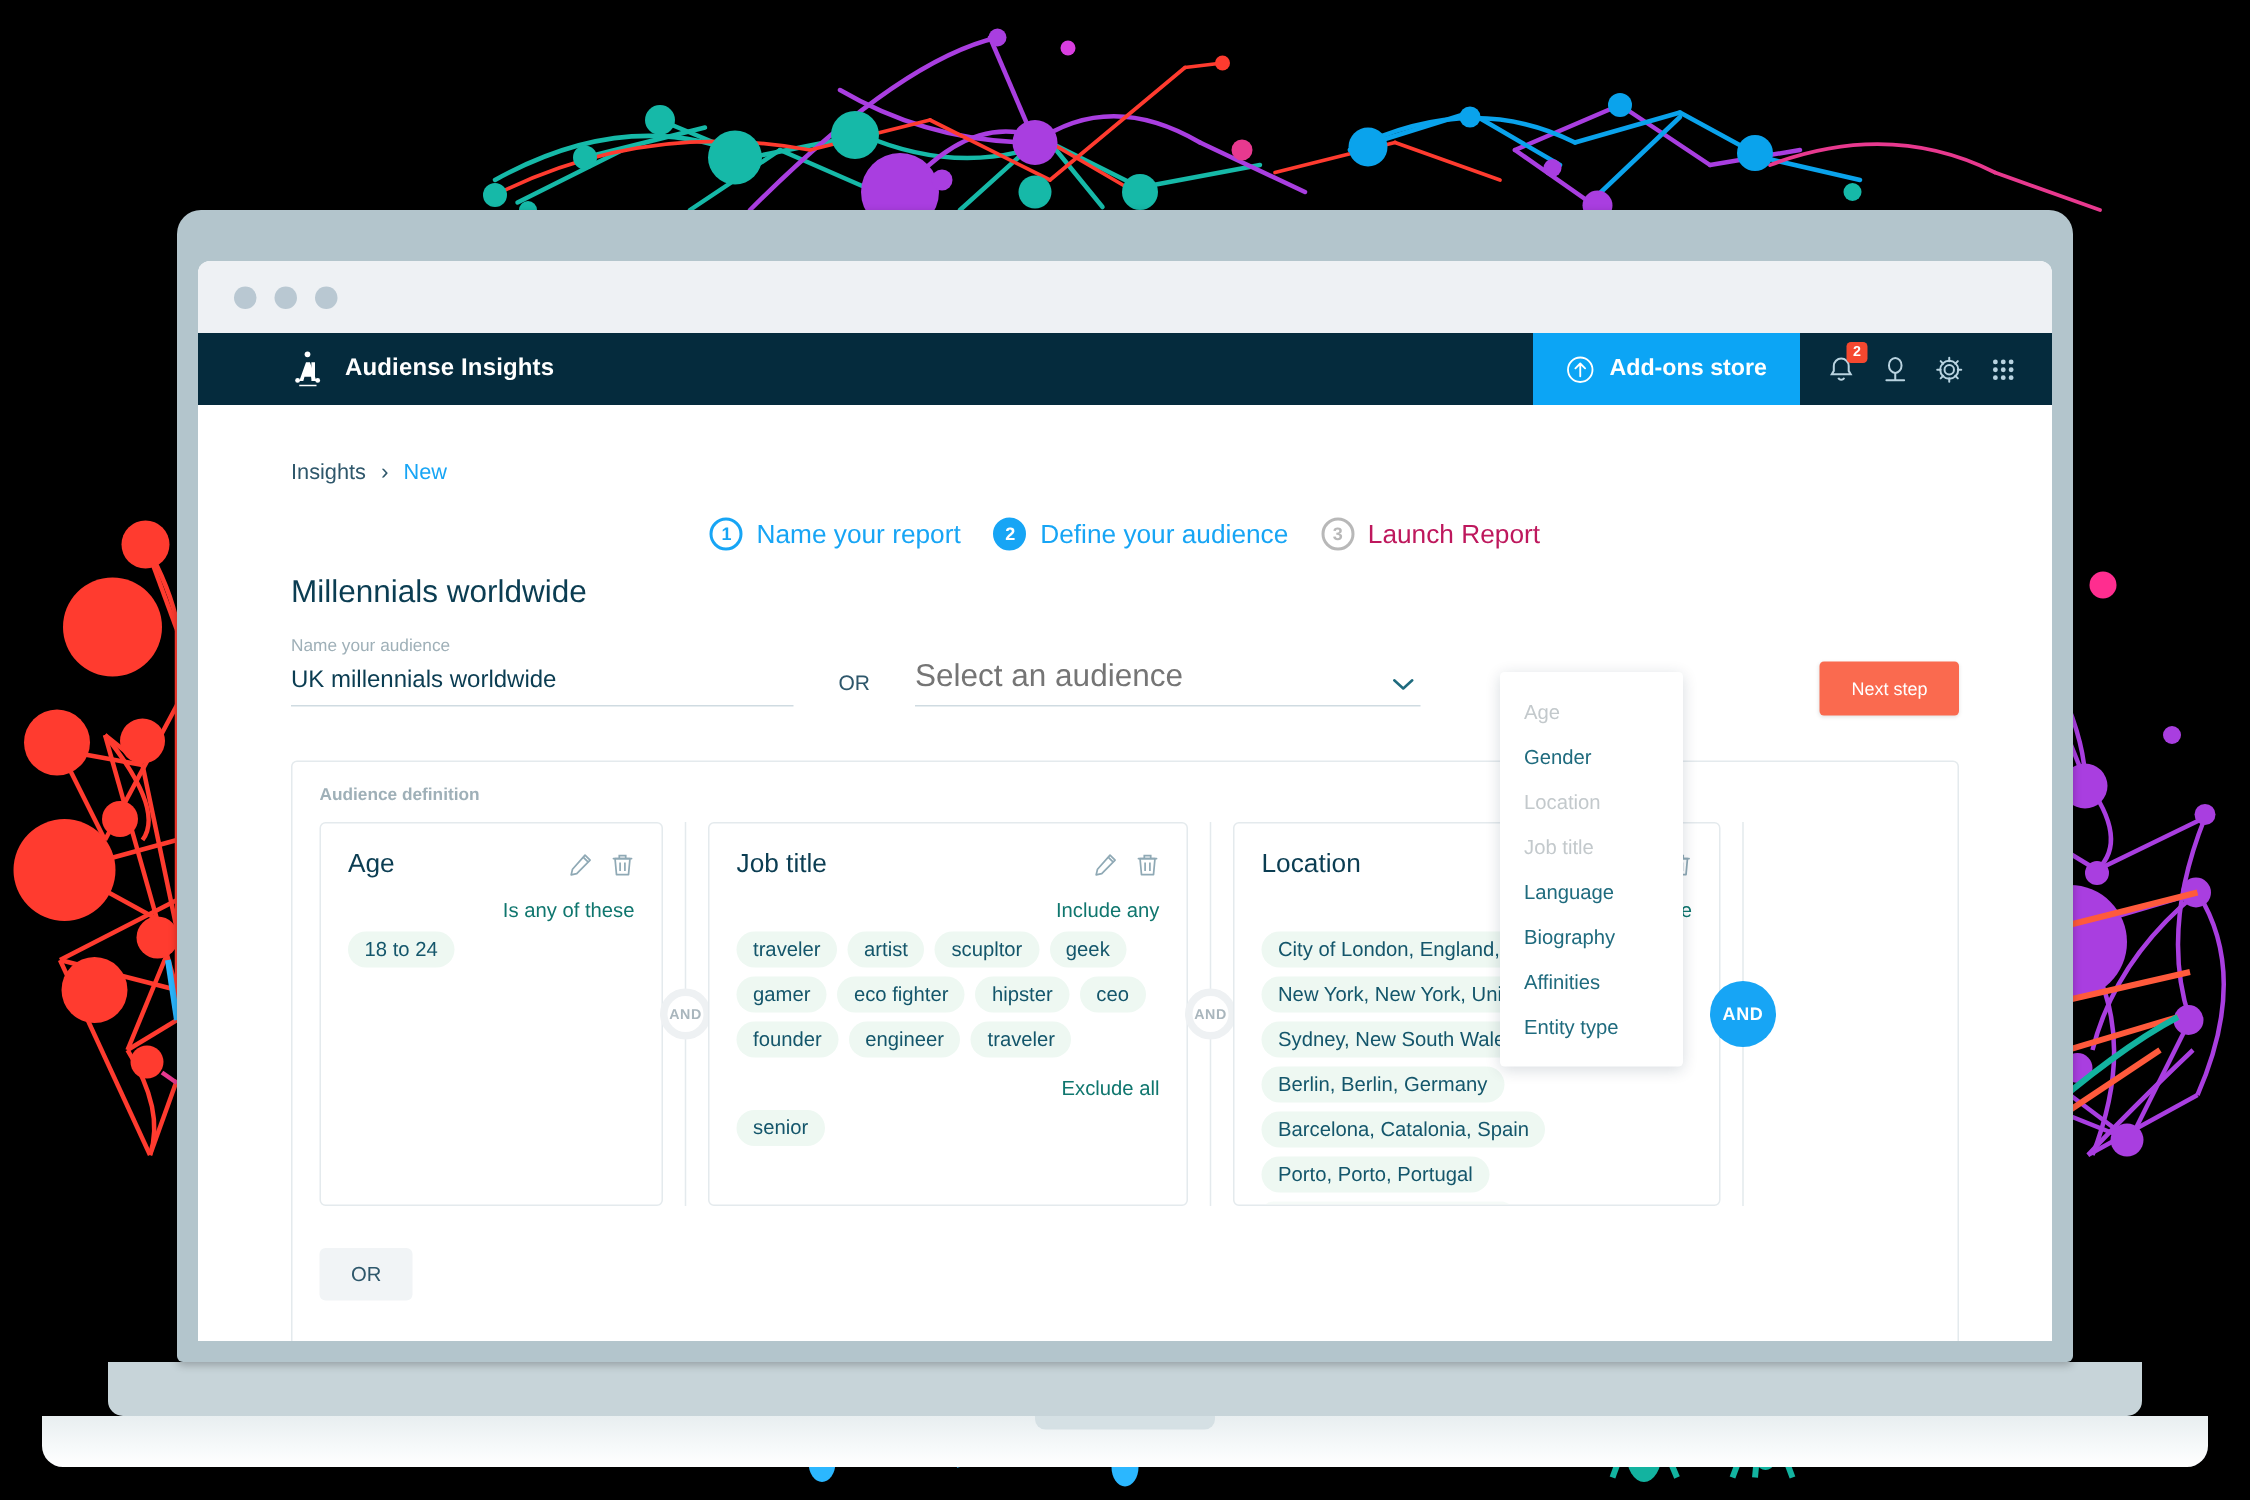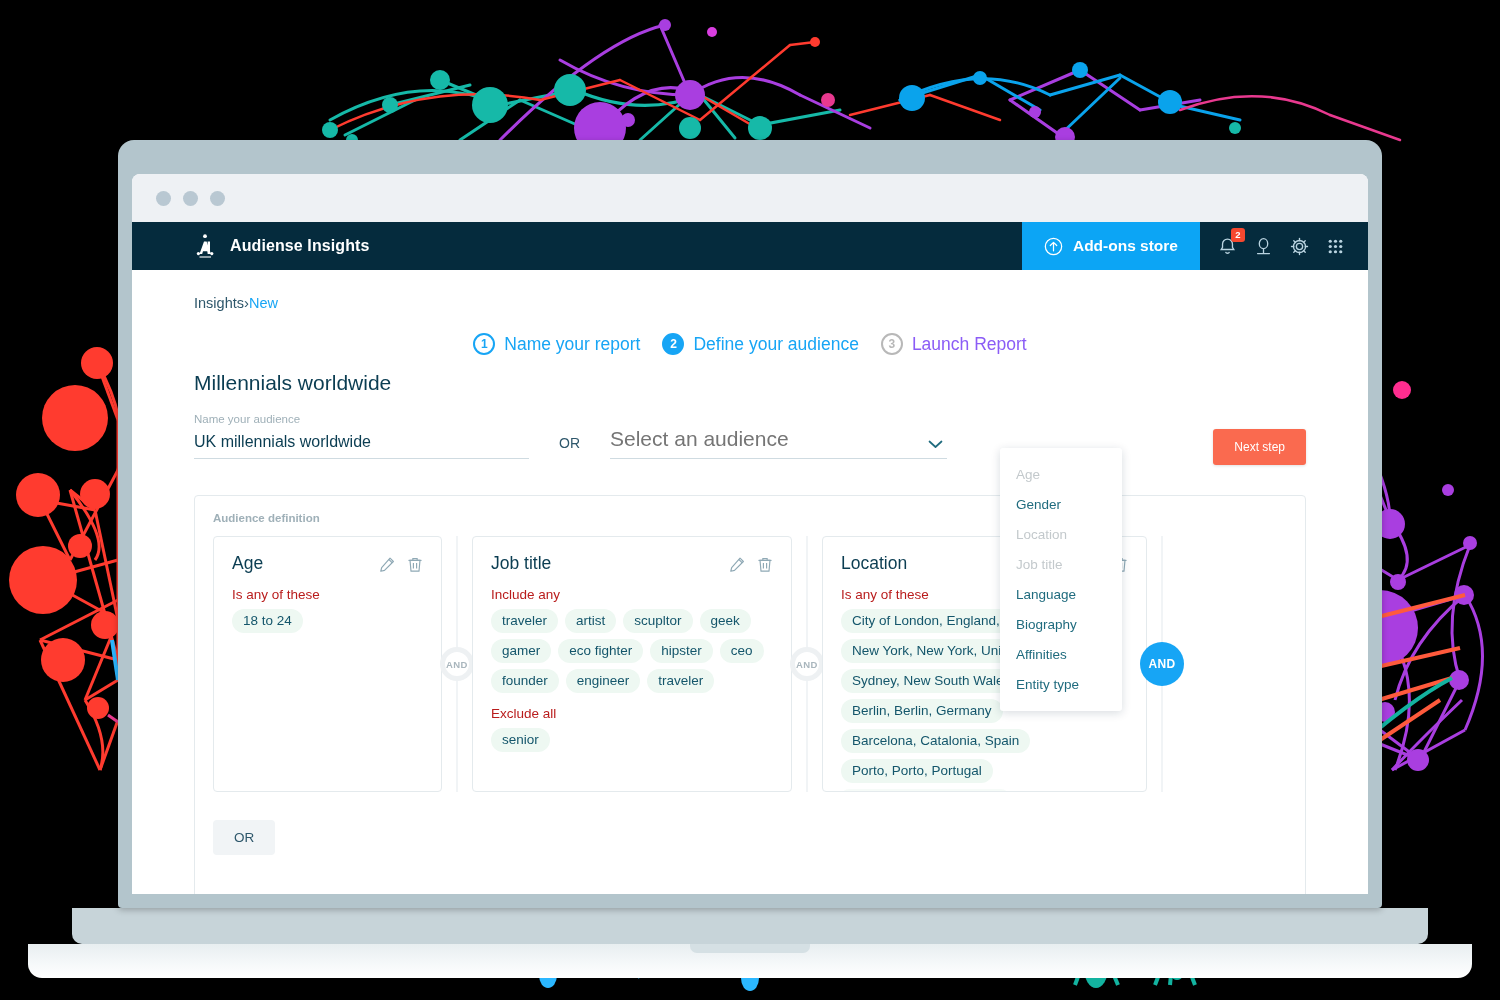--- a/index.html
+++ b/index.html
@@ -89,38 +89,38 @@
     position: absolute; top: -7px; right: -7px;
     background: #f6482f; color: #fff;
     font-size: 9.5px; font-weight: bold;
     min-width: 14px; height: 14px; line-height: 14px;
     border-radius: 3px; text-align: center; padding: 0 2px;
   }
 
   
   .page { padding: 0 62px; position: relative; background: #fff; height: 624px; }
 
-  .breadcrumb { display: flex; align-items: center; padding-top: 24px; font-size: 14.5px; text-align: center; }
+  .breadcrumb { display: flex; align-items: center; gap: 10px; padding-top: 36px; font-size: 14.5px; text-align: center; }
   .crumb-root { color: #2e576b; }
   .crumb-sep { color: #2e576b; font-size: 15px; }
   .crumb-current { color: #17a5f5; }
 
   .steps { display: flex; justify-content: center; gap: 22px; margin-top: 22px; }
   .step { display: flex; align-items: center; gap: 9px; font-size: 17.5px; cursor: pointer; }
   .step-num {
     width: 22px; height: 22px; border-radius: 50%;
     display: flex; align-items: center; justify-content: center;
     font-size: 12px; font-weight: bold;
   }
   .step-1 .step-num { border: 2px solid #17a5f5; color: #17a5f5; background: #fff; }
   .step-1 .step-label { color: #17a5f5; }
   .step-2 .step-num { background: #17a5f5; color: #fff; border: 2px solid #17a5f5; }
   .step-2 .step-label { color: #17a5f5; }
   .step-3 .step-num { border: 2px solid #b8b8b8; color: #b8b8b8; background: #fff; }
-  .step-3 .step-label { color: #8b5cf6; }
+  .step-3 .step-label { color: #be185d; }
 
   .report-title { font-size: 21px; color: #0b3d52; margin-top: 16px; font-weight: normal; }
 
   .form-row { display: flex; align-items: flex-end; gap: 30px; margin-top: 18px; position: relative; }
   .field { display: flex; flex-direction: column; }
   .field-label { font-size: 11.5px; color: #9fb0b8; margin-bottom: 4px; }
   .field-input {
     border: 0; border-bottom: 1px solid #cfdbe1;
     font-size: 16px; color: #0b3d52;
     padding: 4px 0 7px 0;
@@ -173,21 +173,21 @@
   }
   .card-age { width: 229px; }
   .card-job { width: 320px; }
   .card-loc { width: 325px; }
 
   .card-head { display: flex; align-items: flex-start; justify-content: space-between; }
   .card-title { font-size: 17.5px; color: #0b3d52; font-weight: normal; }
   .card-actions { display: flex; gap: 12px; padding-top: 3px; }
   .icon-btn { cursor: pointer; width: 16px; height: 17px; }
 
-  .cond-label { font-size: 13.5px; color: #b91c1c; margin-top: 13px; margin-bottom: 7px; }
+  .cond-label { font-size: 13.5px; color: #0f766e; margin-top: 13px; margin-bottom: 7px; text-align: right; }
   .tags { display: flex; flex-wrap: wrap; gap: 6px 7px; }
   .tag {
     background: #eef8f2;
     color: #14566b;
     font-size: 13.5px;
     border-radius: 12px;
     padding: 4px 11px 5px 11px;
     white-space: nowrap;
   }
   .tags-col { display: flex; flex-direction: column; align-items: flex-start; gap: 6px; }

